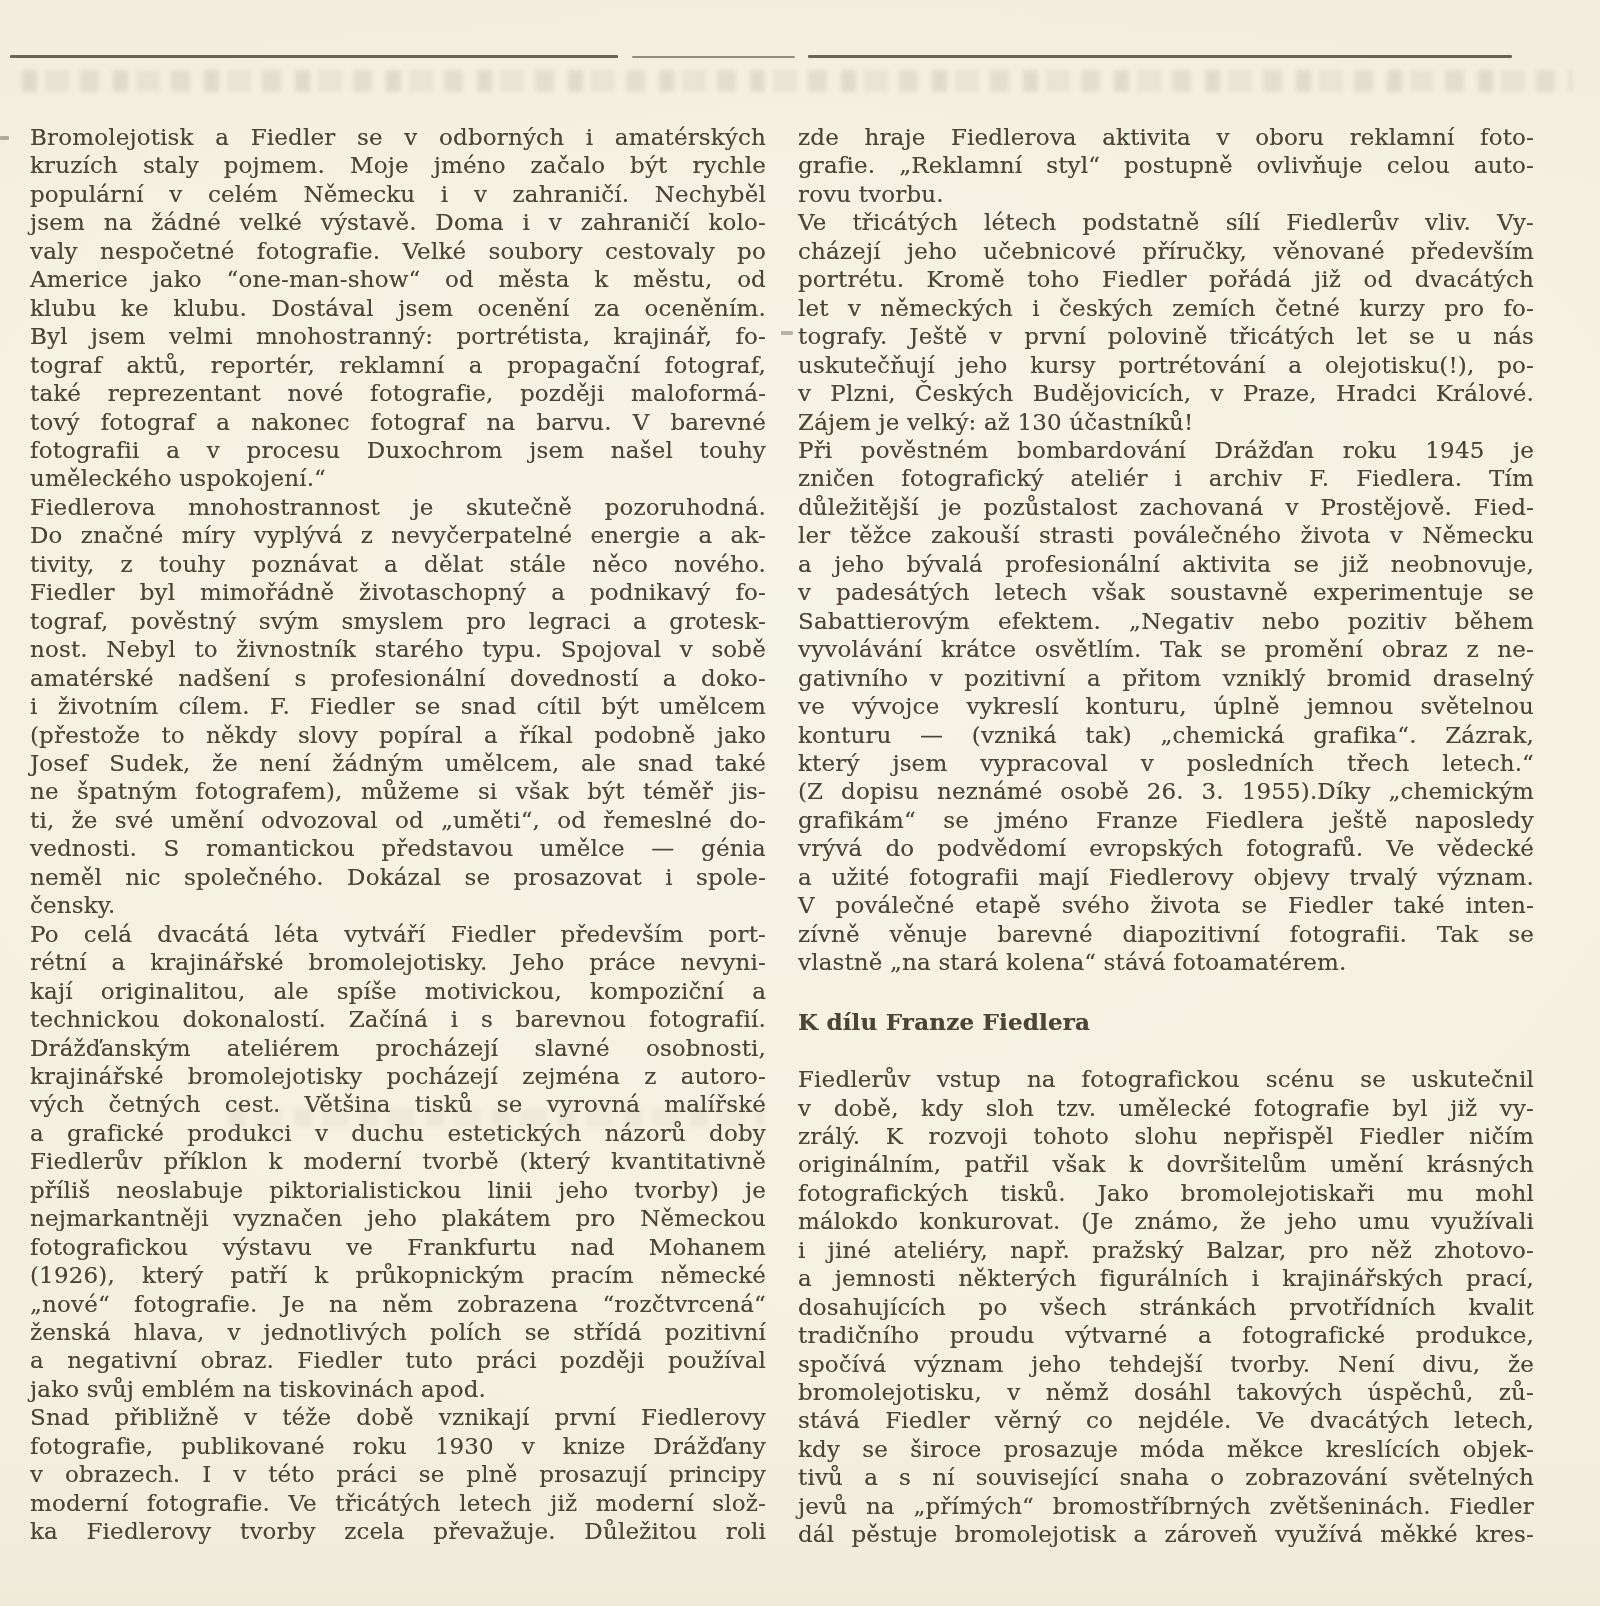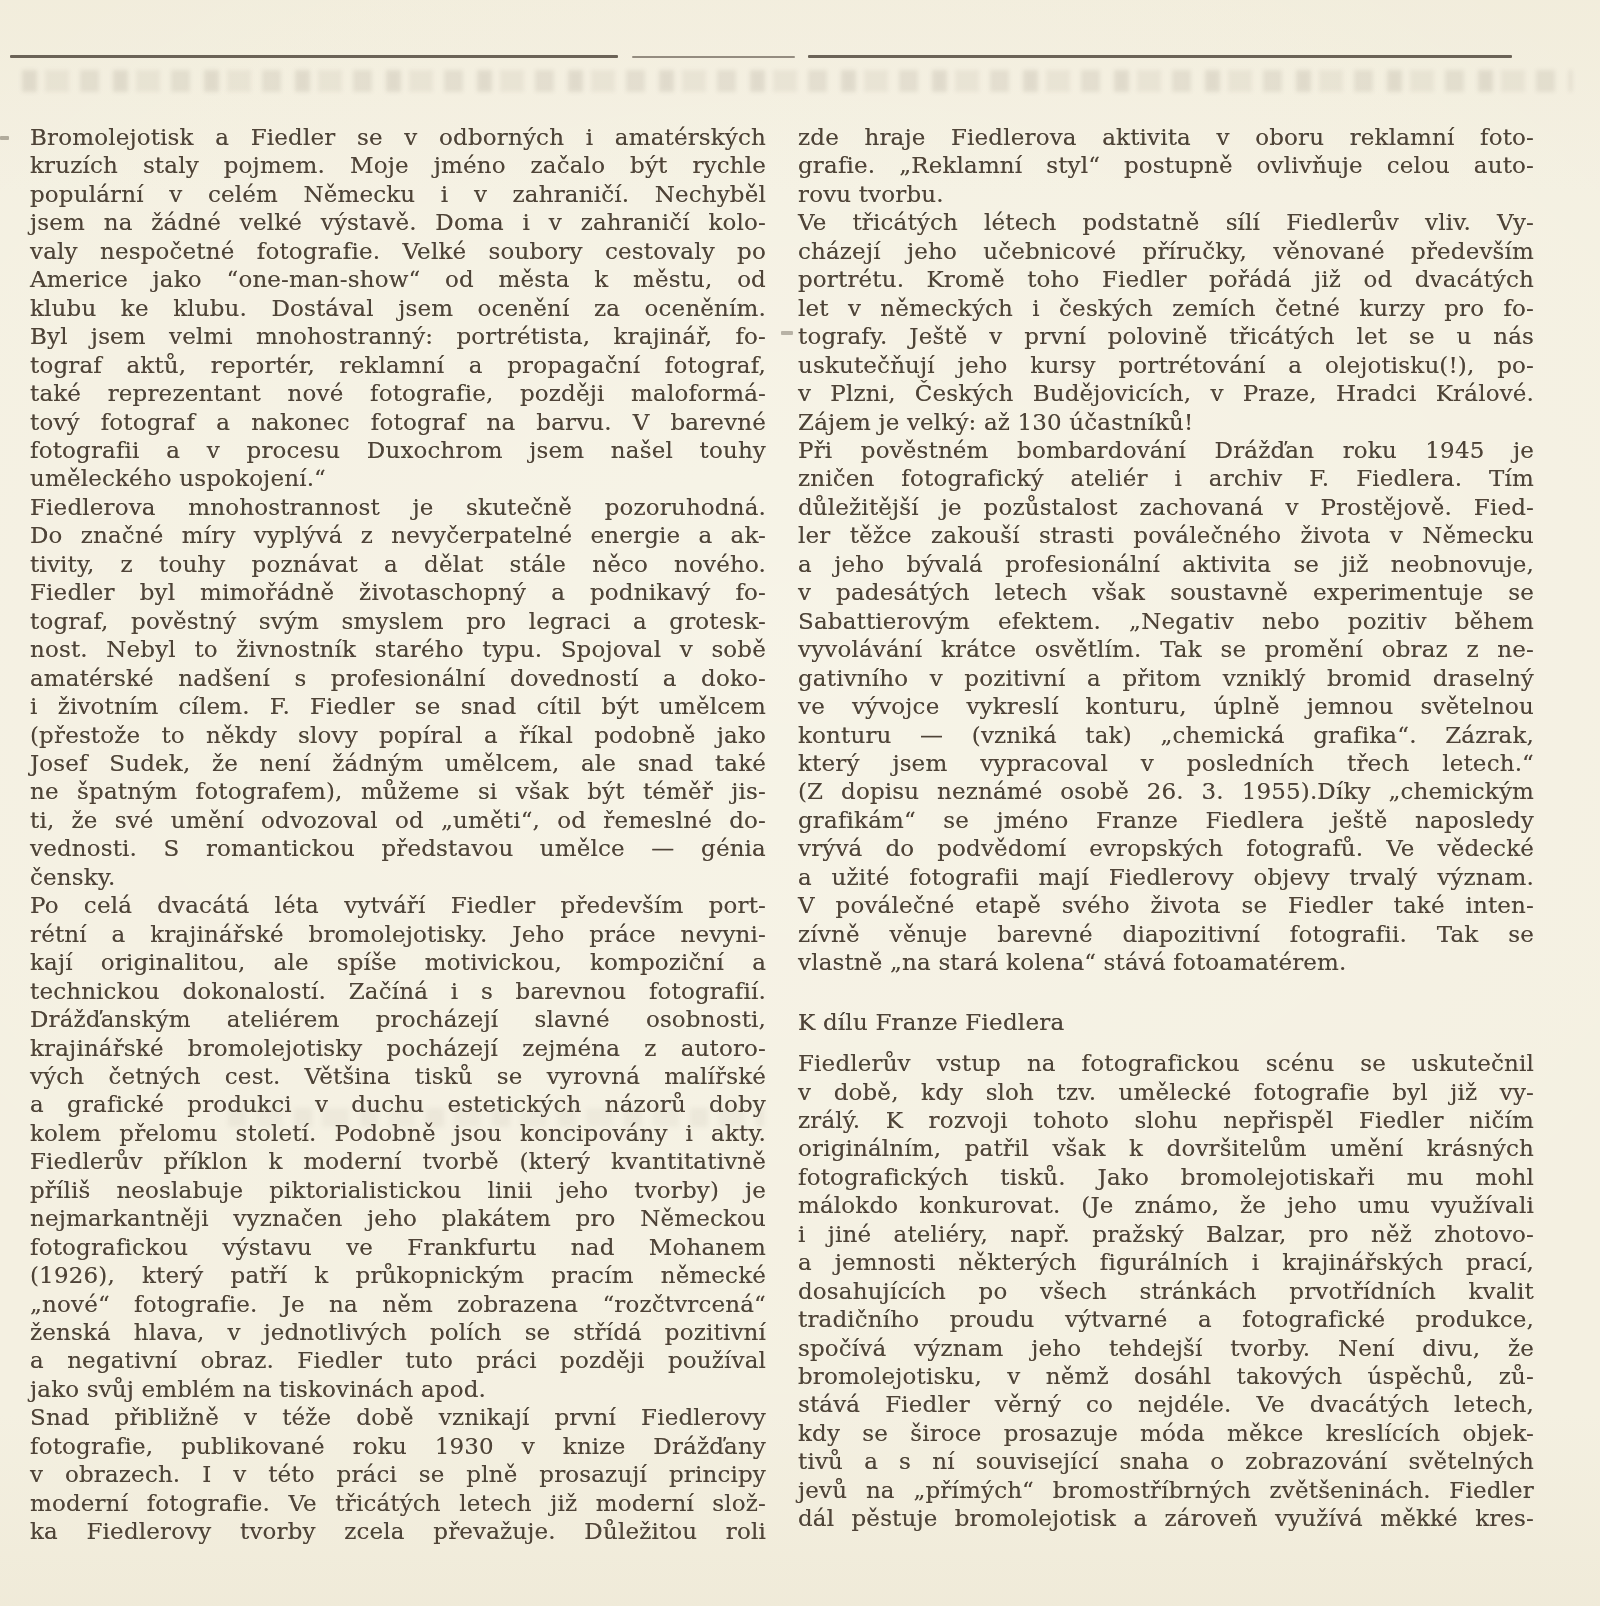--- a/index.html
+++ b/index.html
@@ -45,22 +45,22 @@
   .para{margin:0;}
   .line{
     font-size:23px;line-height:28.45px;
     text-align:justify;text-align-last:justify;
     letter-spacing:.15px;
     text-shadow:0 0 .5px rgba(78,67,55,.55);
     white-space:normal;
   }
   .line.last{text-align-last:left;}
   .heading{
-    font-size:23px;line-height:28.45px;font-weight:normal;
-    margin:31px 0 13px 0;letter-spacing:.2px;
+    font-size:23px;line-height:28.45px;font-weight:bold;
+    margin:31px 0 29px 0;letter-spacing:.2px;
     text-shadow:0 0 .5px rgba(60,50,40,.6);
   }
 </style>
 </head>
 <body>
 
 <div id="paper-texture"></div>
 
 <div class="rule-seg" id="rule-a"></div>
 <div class="rule-seg" id="rule-b"></div>
@@ -96,32 +96,32 @@
         <div class="line">Fiedler byl mimořádně životaschopný a podnikavý fo-</div>
         <div class="line">tograf, pověstný svým smyslem pro legraci a grotesk-</div>
         <div class="line">nost. Nebyl to živnostník starého typu. Spojoval v sobě</div>
         <div class="line">amatérské nadšení s profesionální dovedností a doko-</div>
         <div class="line">i životním cílem. F. Fiedler se snad cítil být umělcem</div>
         <div class="line">(přestože to někdy slovy popíral a říkal podobně jako</div>
         <div class="line">Josef Sudek, že není žádným umělcem, ale snad také</div>
         <div class="line">ne špatným fotografem), můžeme si však být téměř jis-</div>
         <div class="line">ti, že své umění odvozoval od „uměti“, od řemeslné do-</div>
         <div class="line">vednosti. S romantickou představou umělce — génia</div>
+        <div class="line">neměl nic společného. Dokázal se prosazovat i spole-</div>
         <div class="line last">čensky.</div>
       </div>
       <div class="para">
         <div class="line">Po celá dvacátá léta vytváří Fiedler především port-</div>
         <div class="line">rétní a krajinářské bromolejotisky. Jeho práce nevyni-</div>
         <div class="line">kají originalitou, ale spíše motivickou, kompoziční a</div>
         <div class="line">technickou dokonalostí. Začíná i s barevnou fotografií.</div>
         <div class="line">Drážďanským ateliérem procházejí slavné osobnosti,</div>
         <div class="line">krajinářské bromolejotisky pocházejí zejména z autoro-</div>
         <div class="line">vých četných cest. Většina tisků se vyrovná malířské</div>
         <div class="line">a grafické produkci v duchu estetických názorů doby</div>
-        <div class="line">kolem přelomu století. Podobně jsou koncipovány i akty.</div>
         <div class="line">Fiedlerův příklon k moderní tvorbě (který kvantitativně</div>
         <div class="line">příliš neoslabuje piktorialistickou linii jeho tvorby) je</div>
         <div class="line">nejmarkantněji vyznačen jeho plakátem pro Německou</div>
         <div class="line">fotografickou výstavu ve Frankfurtu nad Mohanem</div>
         <div class="line">(1926), který patří k průkopnickým pracím německé</div>
         <div class="line">„nové“ fotografie. Je na něm zobrazena “rozčtvrcená“</div>
         <div class="line">ženská hlava, v jednotlivých polích se střídá pozitivní</div>
         <div class="line">a negativní obraz. Fiedler tuto práci později používal</div>
         <div class="line last">jako svůj emblém na tiskovinách apod.</div>
       </div>

